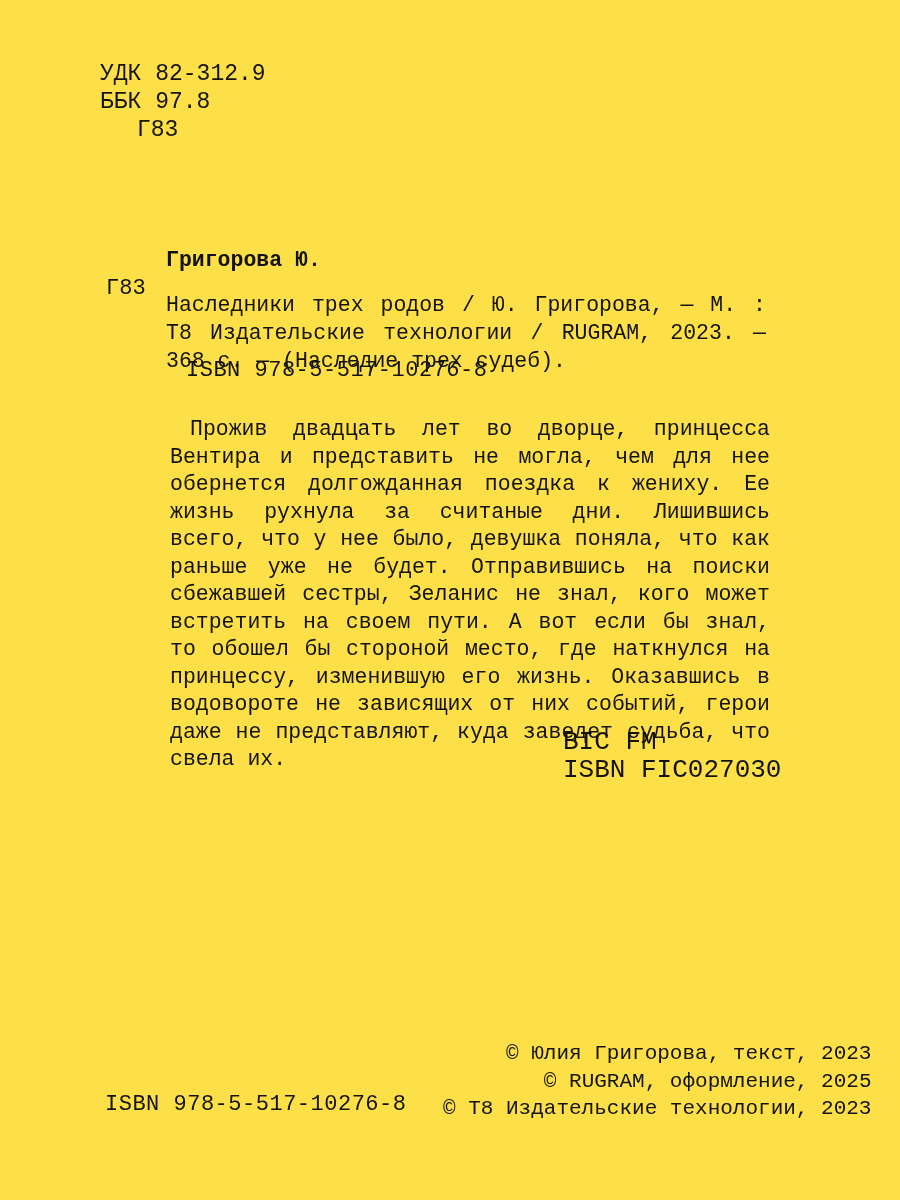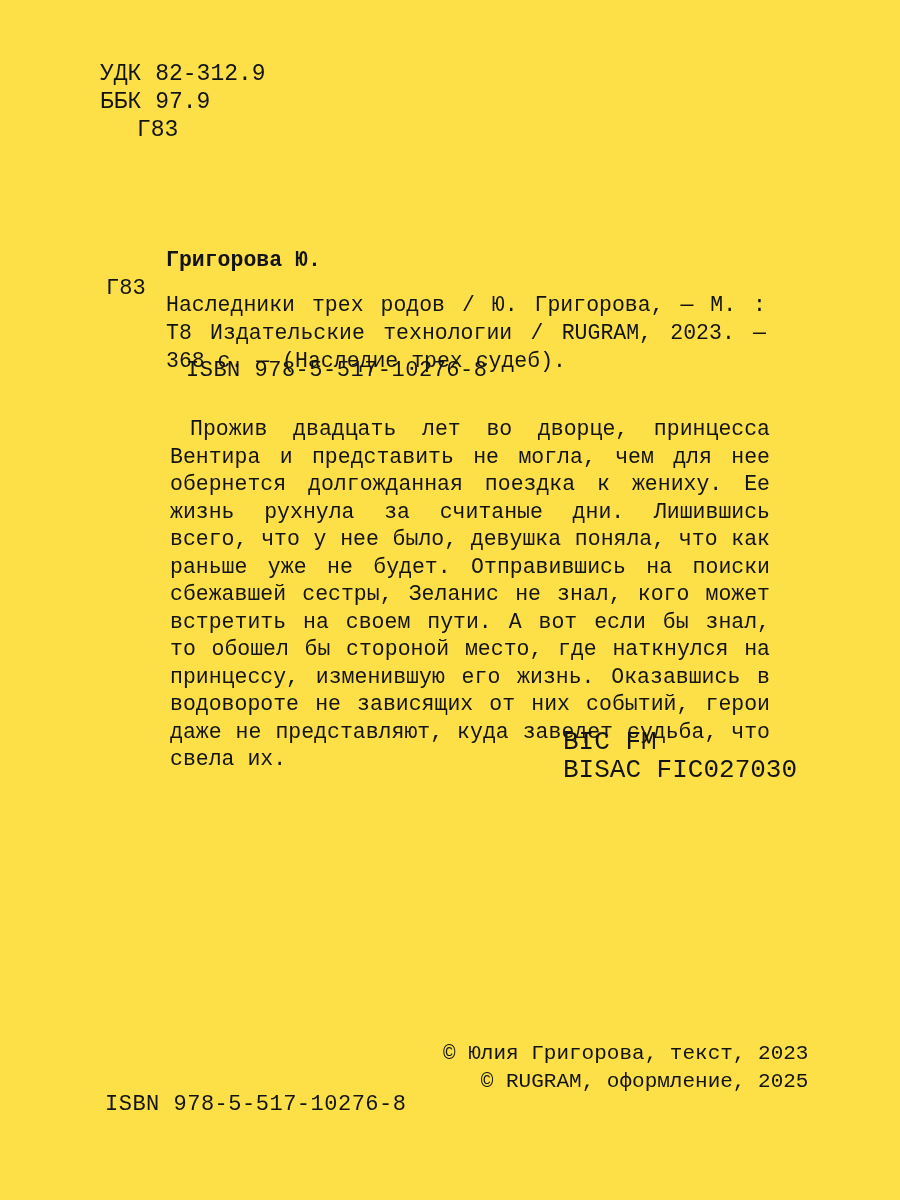--- a/index.html
+++ b/index.html
@@ -95,39 +95,40 @@
     text-align: right;
   }
 </style>
 </head>
 <body>
 
 <div class="page">
 
   <div class="udk-block">
     <div>УДК 82-312.9</div>
-    <div>ББК 97.9</div>
+    <div>ББК 97.8</div>
     <div class="indent">Г83</div>
   </div>
 
   <div class="card">
     <p class="author">Григорова Ю.</p>
     <span class="margin-code">Г83</span>
     <p class="description">Наследники трех родов / Ю. Григорова, — М. : Т8 Издательские технологии / RUGRAM, 2023. — 368 с. — (Наследие трех судеб).</p>
   </div>
 
   <div class="isbn-mid">ISBN  978-5-517-10276-8</div>
 
   <p class="annotation">Прожив двадцать лет во дворце, принцесса Вентира и представить не могла, чем для нее обернется долгожданная поездка к жениху. Ее жизнь рухнула за считаные дни. Лишившись всего, что у нее было, девушка поняла, что как раньше уже не будет. Отправившись на поиски сбежавшей сестры, Зеланис не знал, кого может встретить на своем пути. А вот если бы знал, то обошел бы стороной место, где наткнулся на принцессу, изменившую его жизнь. Оказавшись в водовороте не зависящих от них событий, герои даже не представляют, куда заведет судьба, что свела их.</p>
 
   <div class="classification">
     <div>BIC FM</div>
-    <div>BISAC FIC027030</div>
+    <div>ISBN FIC027030</div>
   </div>
 
   <div class="footer-isbn">ISBN 978-5-517-10276-8</div>
 
   <div class="copyrights">
     <div>© Юлия Григорова, текст, 2023</div>
     <div>© RUGRAM, оформление, 2025</div>
+    <div>© Т8 Издательские технологии, 2023</div>
   </div>
 
 </div>
 
 </body></html>

